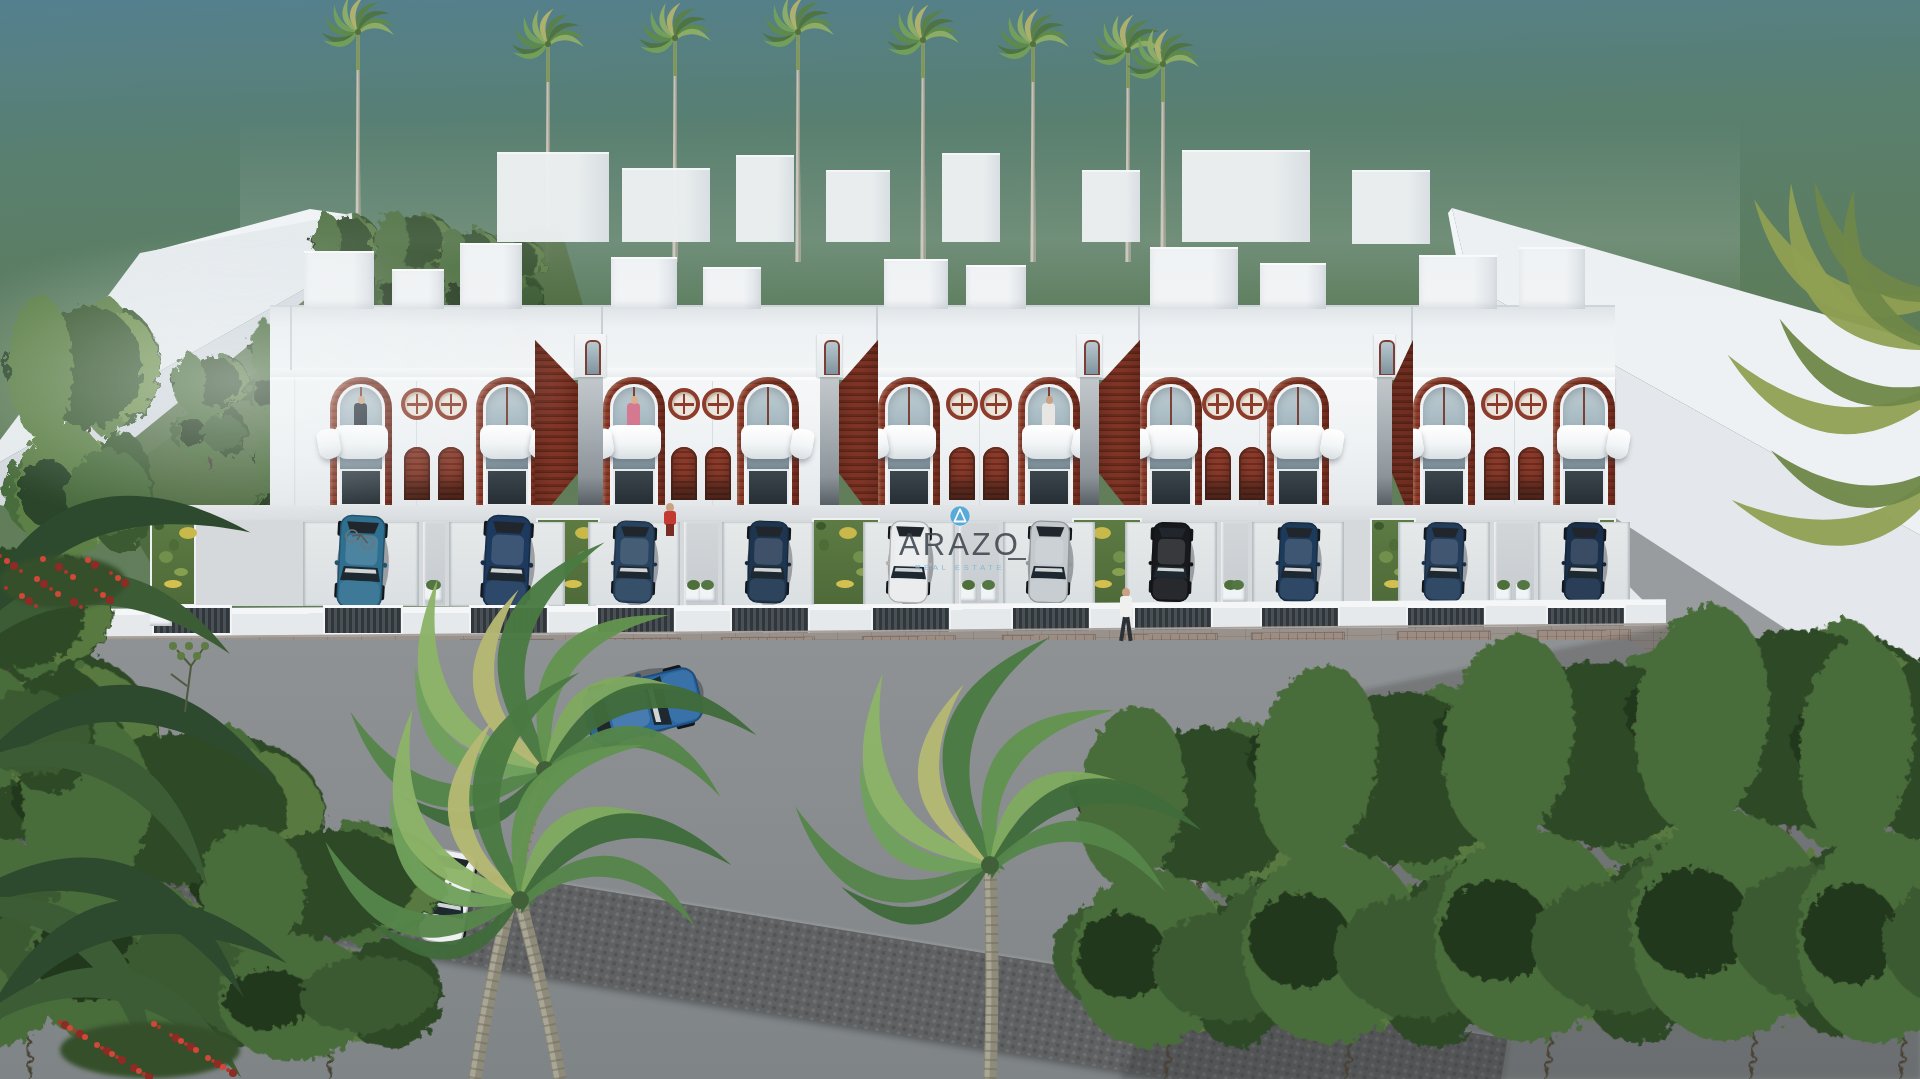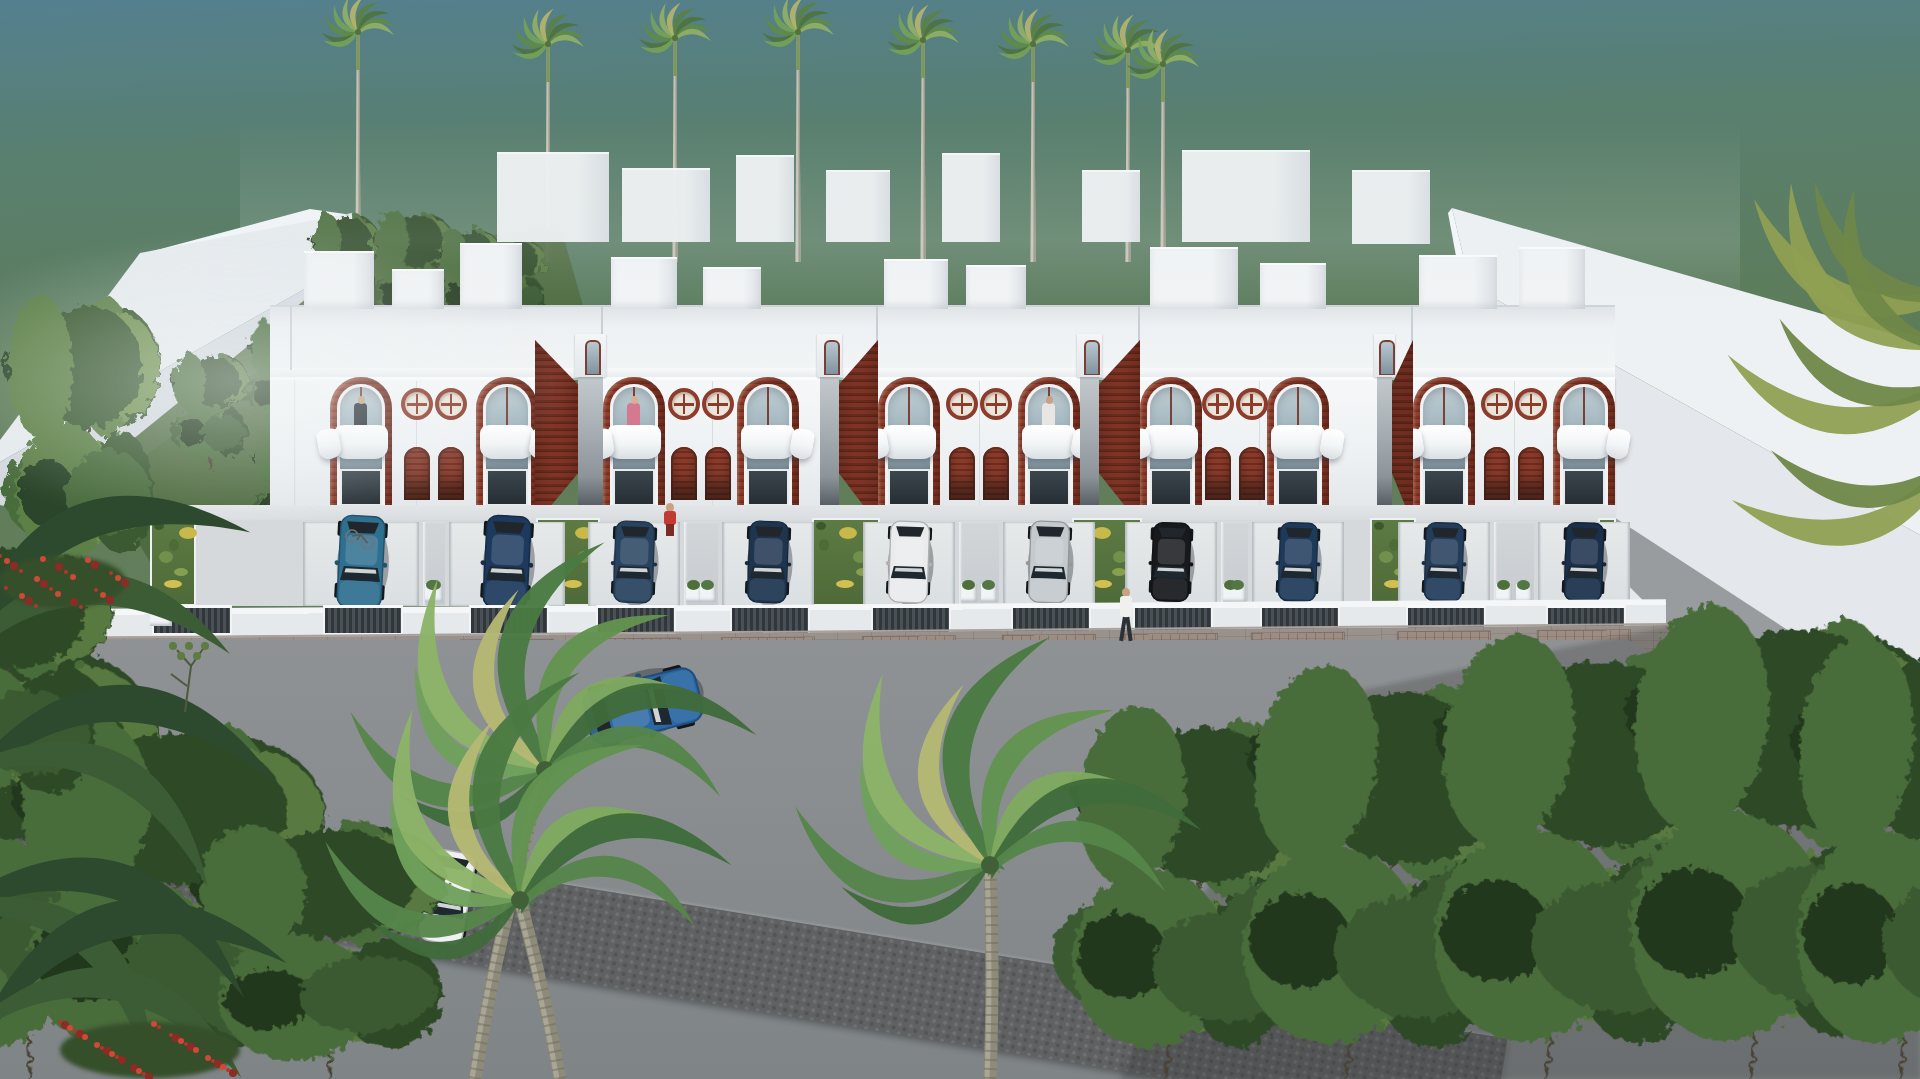--- a/index.html
+++ b/index.html
@@ -1185,13 +1185,25 @@
         <div class="abs" style="left: 4px; top: 29px; width: 4px; height: 24px; background: rgb(44, 49, 54); transform: rotate(9deg); position: absolute;"></div>
         <div class="abs" style="left: 10px; top: 29px; width: 4px; height: 24px; background: rgb(44, 49, 54); transform: rotate(-8deg); position: absolute;"></div>
       </div>
       <div class="abs" style="left: 661px; top: 503px; width: 18px; height: 58px;">
         <div class="abs" style="left: 5px; top: 0px; width: 8px; height: 9px; border-radius: 50%; background: rgb(202, 161, 131); position: absolute;"></div>
         <div class="abs" style="left: 3px; top: 8px; width: 12px; height: 14px; border-radius: 3px; background: rgb(194, 58, 48); position: absolute;"></div>
         <div class="abs" style="left: 5px; top: 21px; width: 8px; height: 12px; background: rgb(122, 43, 36); position: absolute;"></div>
       </div>
     </div>
 
+  <div class="abs wm" style="left:860px;top:505px;width:200px;">
+    <svg width="22" height="24" viewBox="0 0 22 24">
+      <circle cx="11" cy="11" r="10" fill="#4fa6d8"></circle>
+      <circle cx="11" cy="11" r="10" fill="none" stroke="rgba(255,255,255,.35)" stroke-width="1"></circle>
+      <path d="M11 4.2 L16.6 16.5 L5.4 16.5 Z" fill="none" stroke="#ffffff" stroke-width="1.8" stroke-linejoin="round"></path>
+    </svg>
+    <div class="wm-brand">ARAZO</div>
+    <div style="position:relative;width:100%;display:flex;justify-content:center;">
+      <span class="wm-tag">REAL ESTATE</span>
+      <span style="position:absolute;right:34px;top:-2px;width:18px;height:2px;background:rgba(62,70,78,.9);"></span>
+    </div>
+  </div>
 </div>
 
 </body></html>

